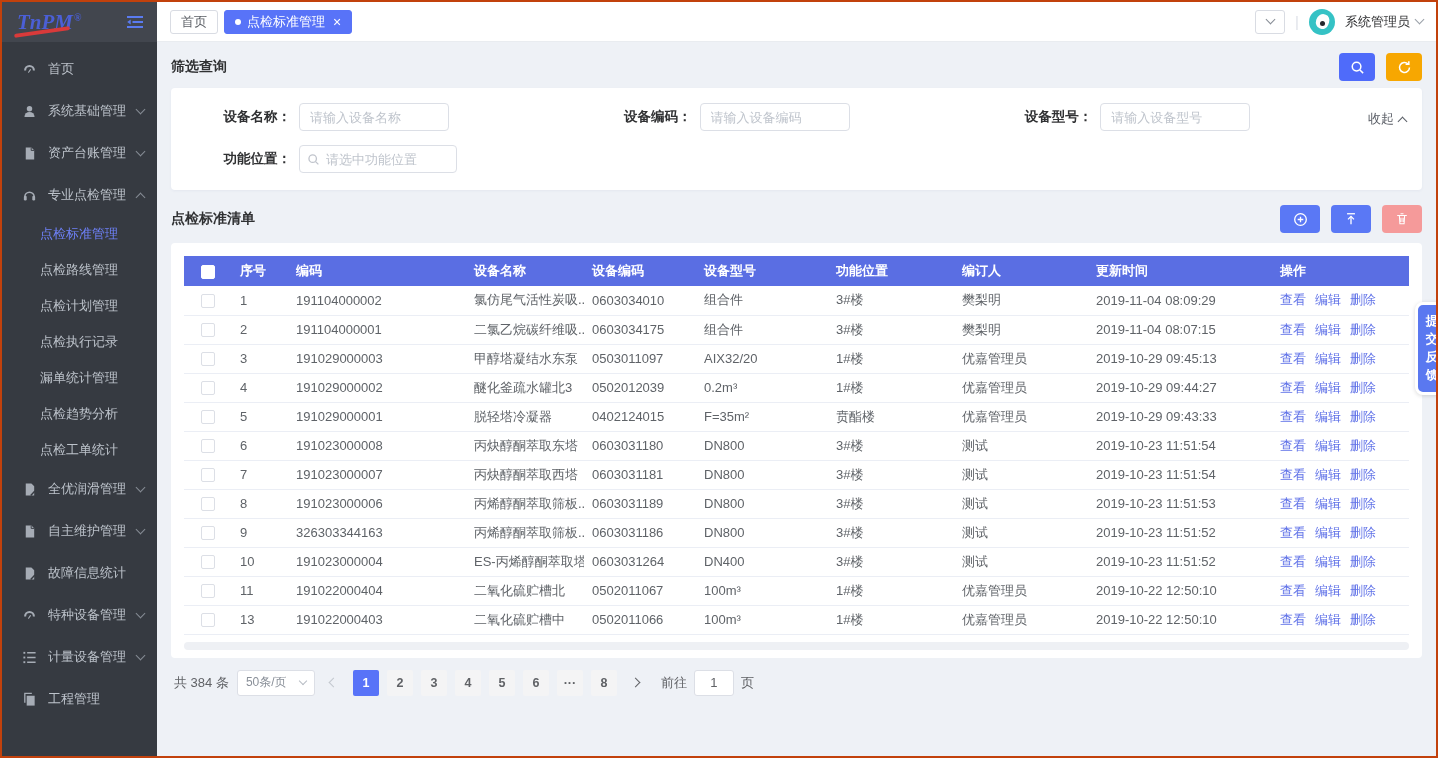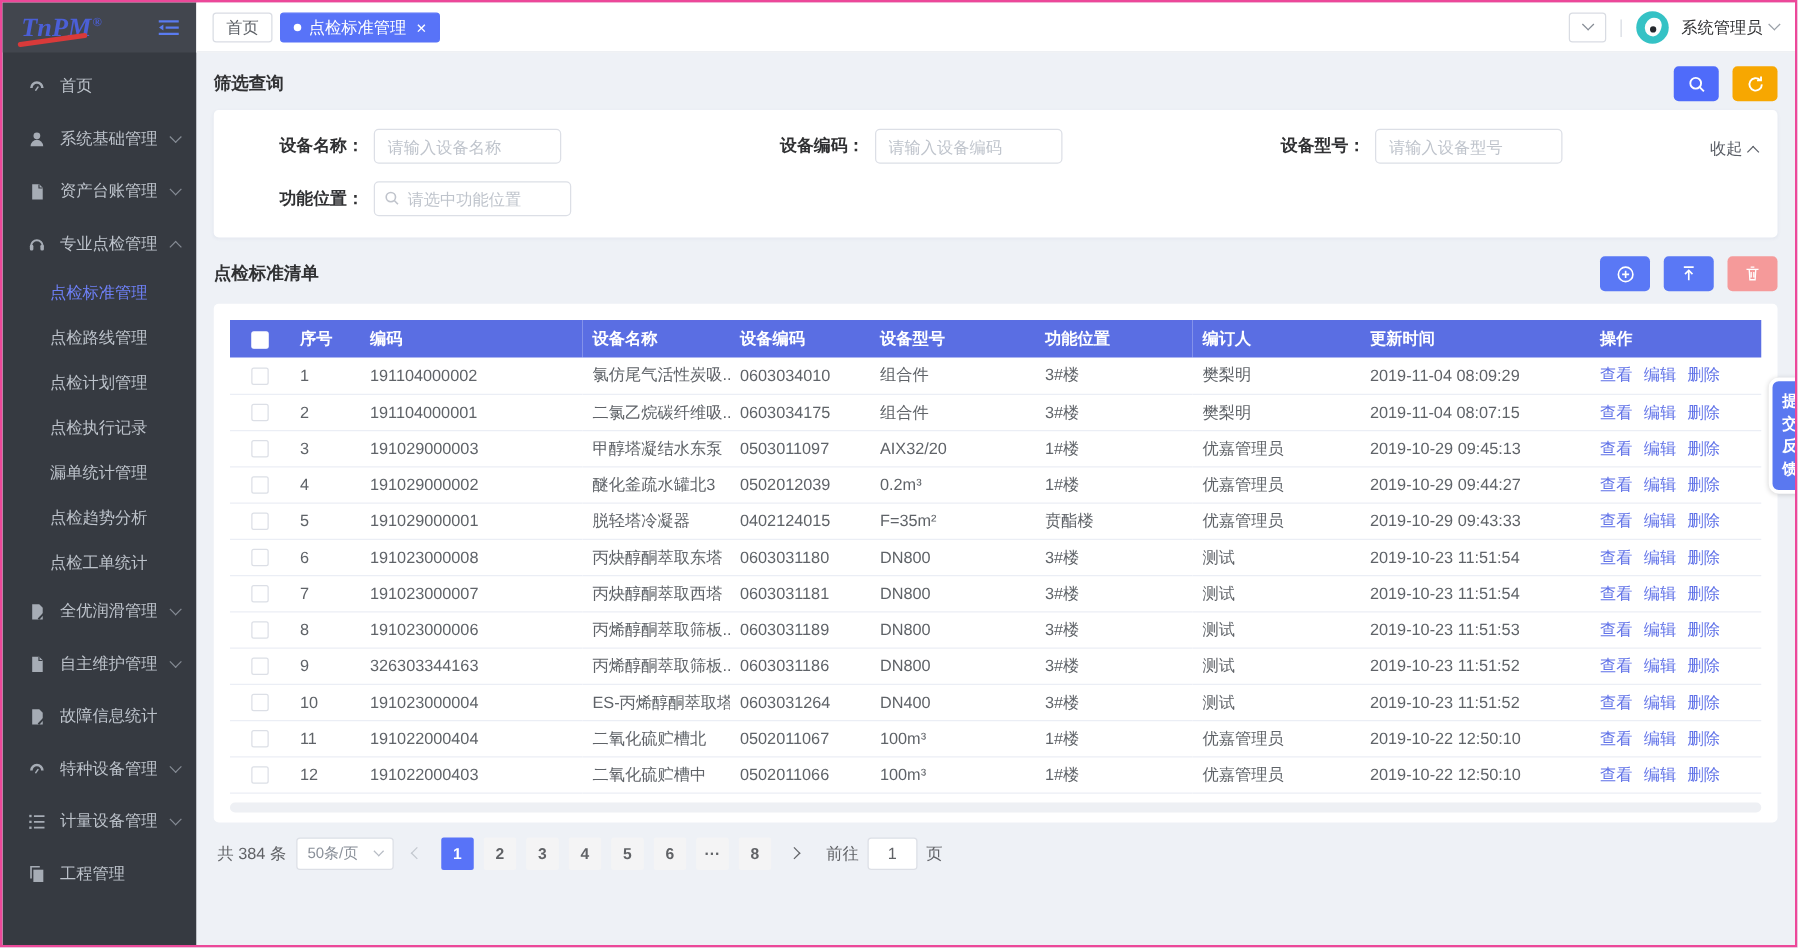--- a/index.html
+++ b/index.html
@@ -1,18 +1,18 @@
 <!DOCTYPE html>
 <html><head>
 <meta charset="utf-8">
 <style>
   * { box-sizing: border-box; margin: 0; padding: 0; }
   html,body { width:1438px; height:758px; }
   body { font-family:"Liberation Sans","DejaVu Sans",sans-serif; background:#eef1f6; position:relative; overflow:hidden; }
-  .window { position:absolute; inset:0; border:2px solid #ec4899; display:flex; overflow:hidden; background:#eef1f6; }
+  .window { position:absolute; inset:0; border:2px solid #c2410c; display:flex; overflow:hidden; background:#eef1f6; }
 
   
   .sidebar { width:155px; flex:none; background:#363a41; color:#bdc3cb; display:flex; flex-direction:column; }
   .logo-bar { height:40px; background:#42464e; flex:none; display:flex; align-items:center; justify-content:space-between; padding:0 13px 0 15px; }
   .logo { font-family:"Liberation Serif","DejaVu Serif",serif; font-style:italic; font-weight:bold; font-size:21px; color:#4b5fd6; position:relative; line-height:1; }
   .logo sup { font-size:10px; font-style:normal; margin-left:1px; }
   .logo .swoosh { position:absolute; left:-3px; bottom:-1px; width:56px; height:4px; background:#d93a3a; border-radius:3px; transform:rotate(-8deg); }
   .collapse-ic { color:#5a7bf0; display:flex; }
   .menu { flex:1; overflow:hidden; padding-top:6px; font-size:13px; }
   .m-item { height:42px; display:flex; align-items:center; padding:0 13px 0 20px; cursor:pointer; }
@@ -479,21 +479,21 @@
                 <td>二氧化硫贮槽北</td>
                 <td>0502011067</td>
                 <td>100m³</td>
                 <td>1#楼</td>
                 <td>优嘉管理员</td>
                 <td>2019-10-22 12:50:10</td>
                 <td class="ops"><a>查看</a><a>编辑</a><a>删除</a></td>
               </tr>
               <tr>
                 <td class="c"><span class="cb"></span></td>
-                <td>12</td>
+                <td>13</td>
                 <td>191022000403</td>
                 <td>二氧化硫贮槽中</td>
                 <td>0502011066</td>
                 <td>100m³</td>
                 <td>1#楼</td>
                 <td>优嘉管理员</td>
                 <td>2019-10-22 12:50:10</td>
                 <td class="ops"><a>查看</a><a>编辑</a><a>删除</a></td>
               </tr>
             </tbody>

